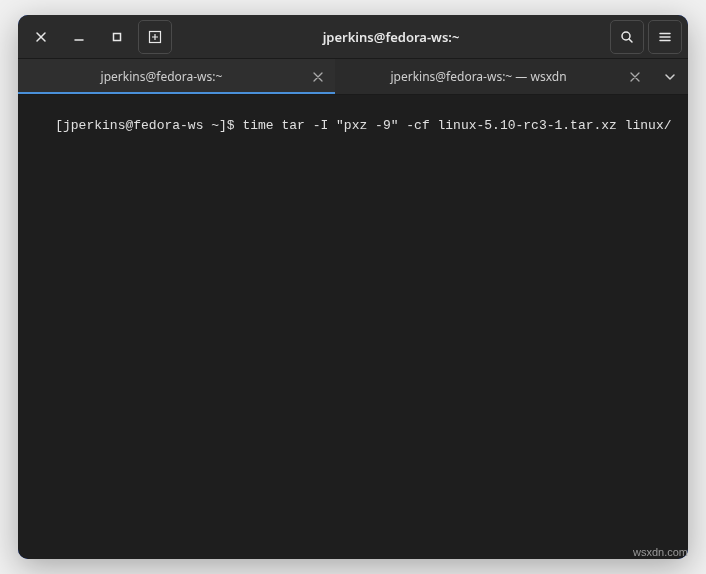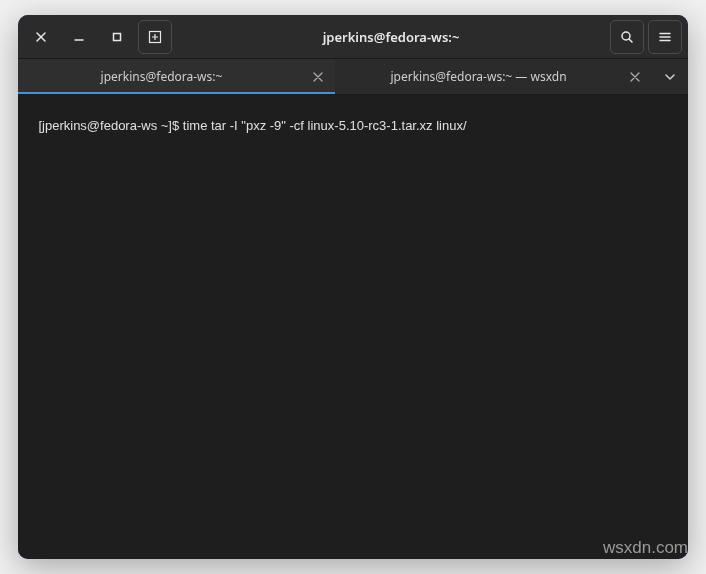--- a/index.html
+++ b/index.html
@@ -109,36 +109,36 @@
       display: flex;
       align-items: center;
       justify-content: center;
       color: #cfcfcf;
       cursor: pointer;
     }
     .terminal {
       flex: 1;
       background: #1e1e1e;
       padding: 4px 6px;
-      font-family: Liberation Sans, sans-serif;
+      font-family: Liberation Mono, monospace;
       font-size: 13px;
       color: #e0e0e0;
       line-height: 1.4;
       white-space: pre;
       overflow: hidden;
     }
     .prompt-line {
       white-space: pre;
     }
     .watermark {
       position: absolute;
       bottom: 16px;
       right: 18px;
       color: #999;
-      font-size: 17px;
+      font-size: 11px;
       font-family: sans-serif;
       text-align: center;
     }
     svg { pointer-events: none; }
   </style>
 </head>
 <body>
 
 <div class="window">
 

